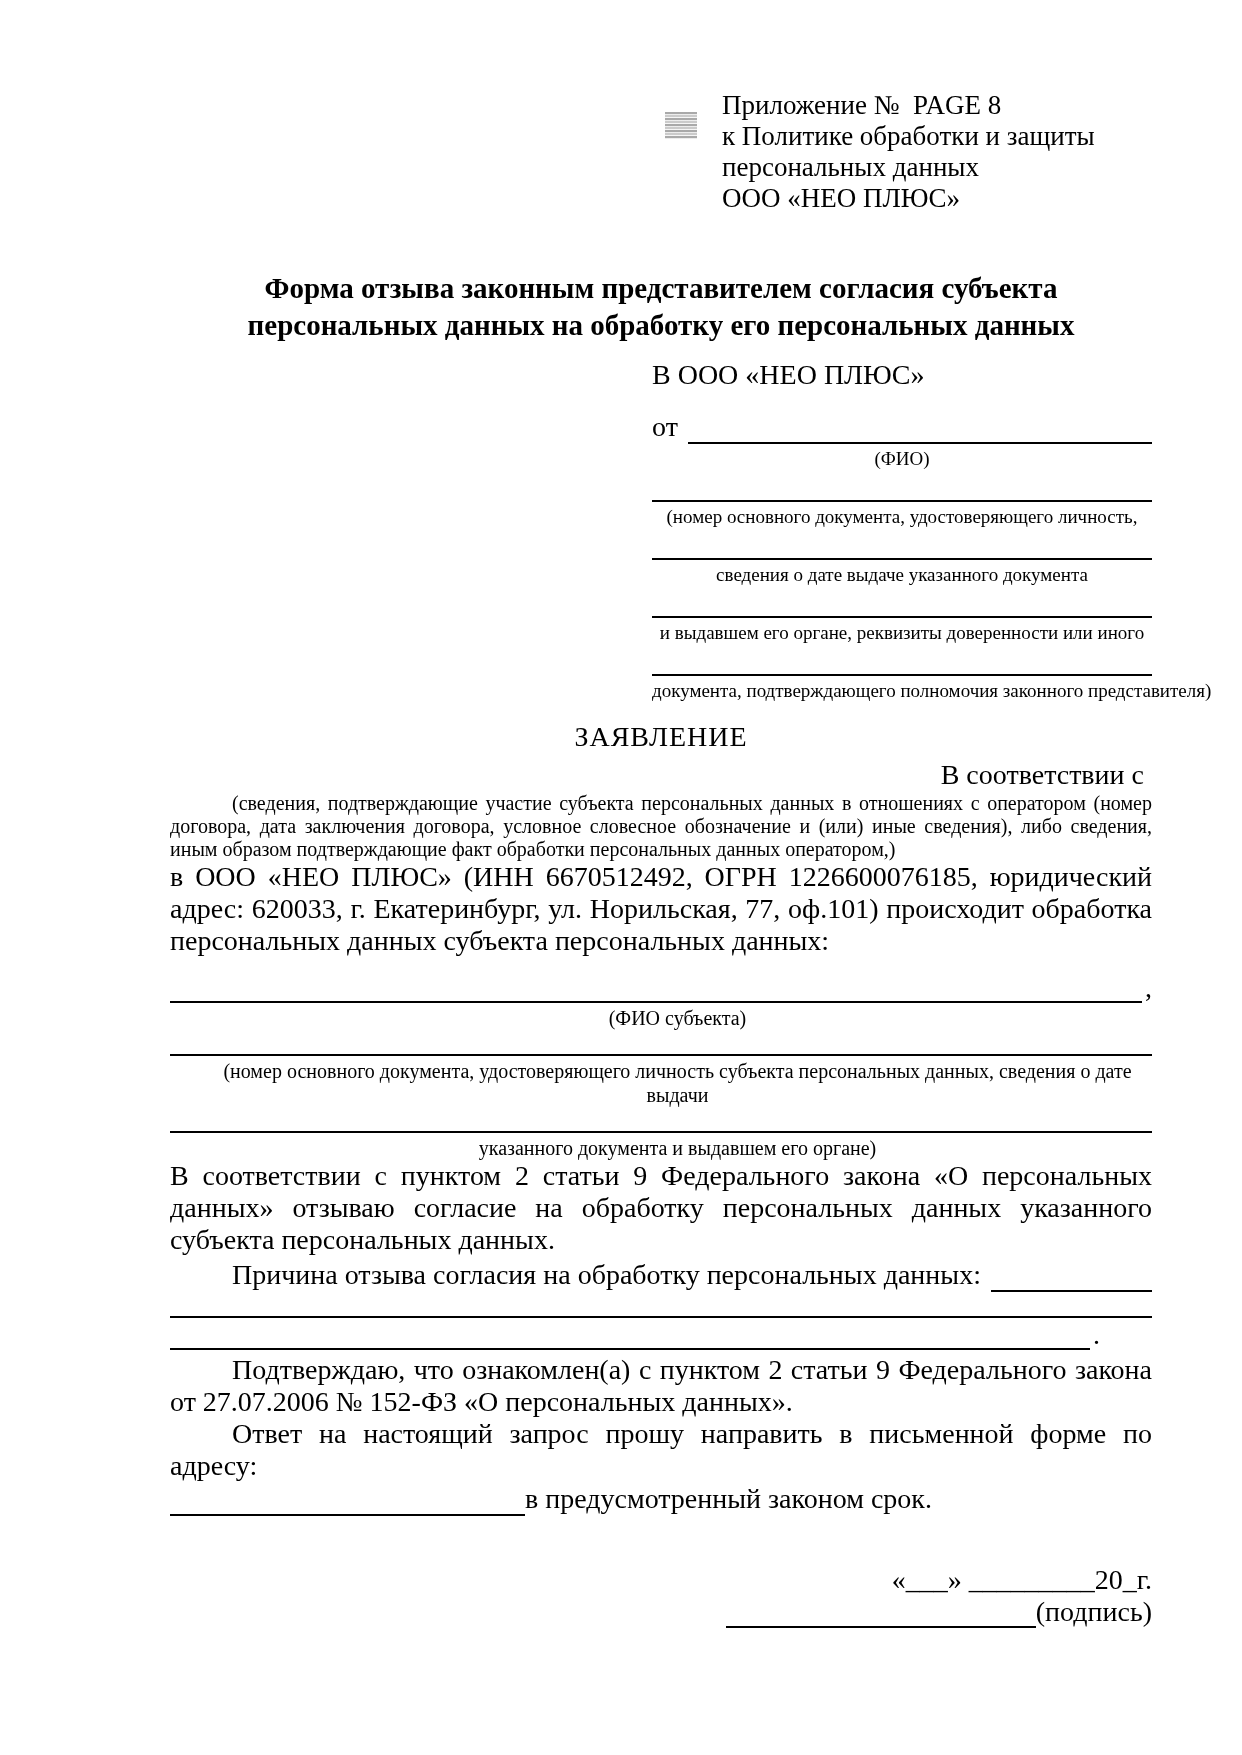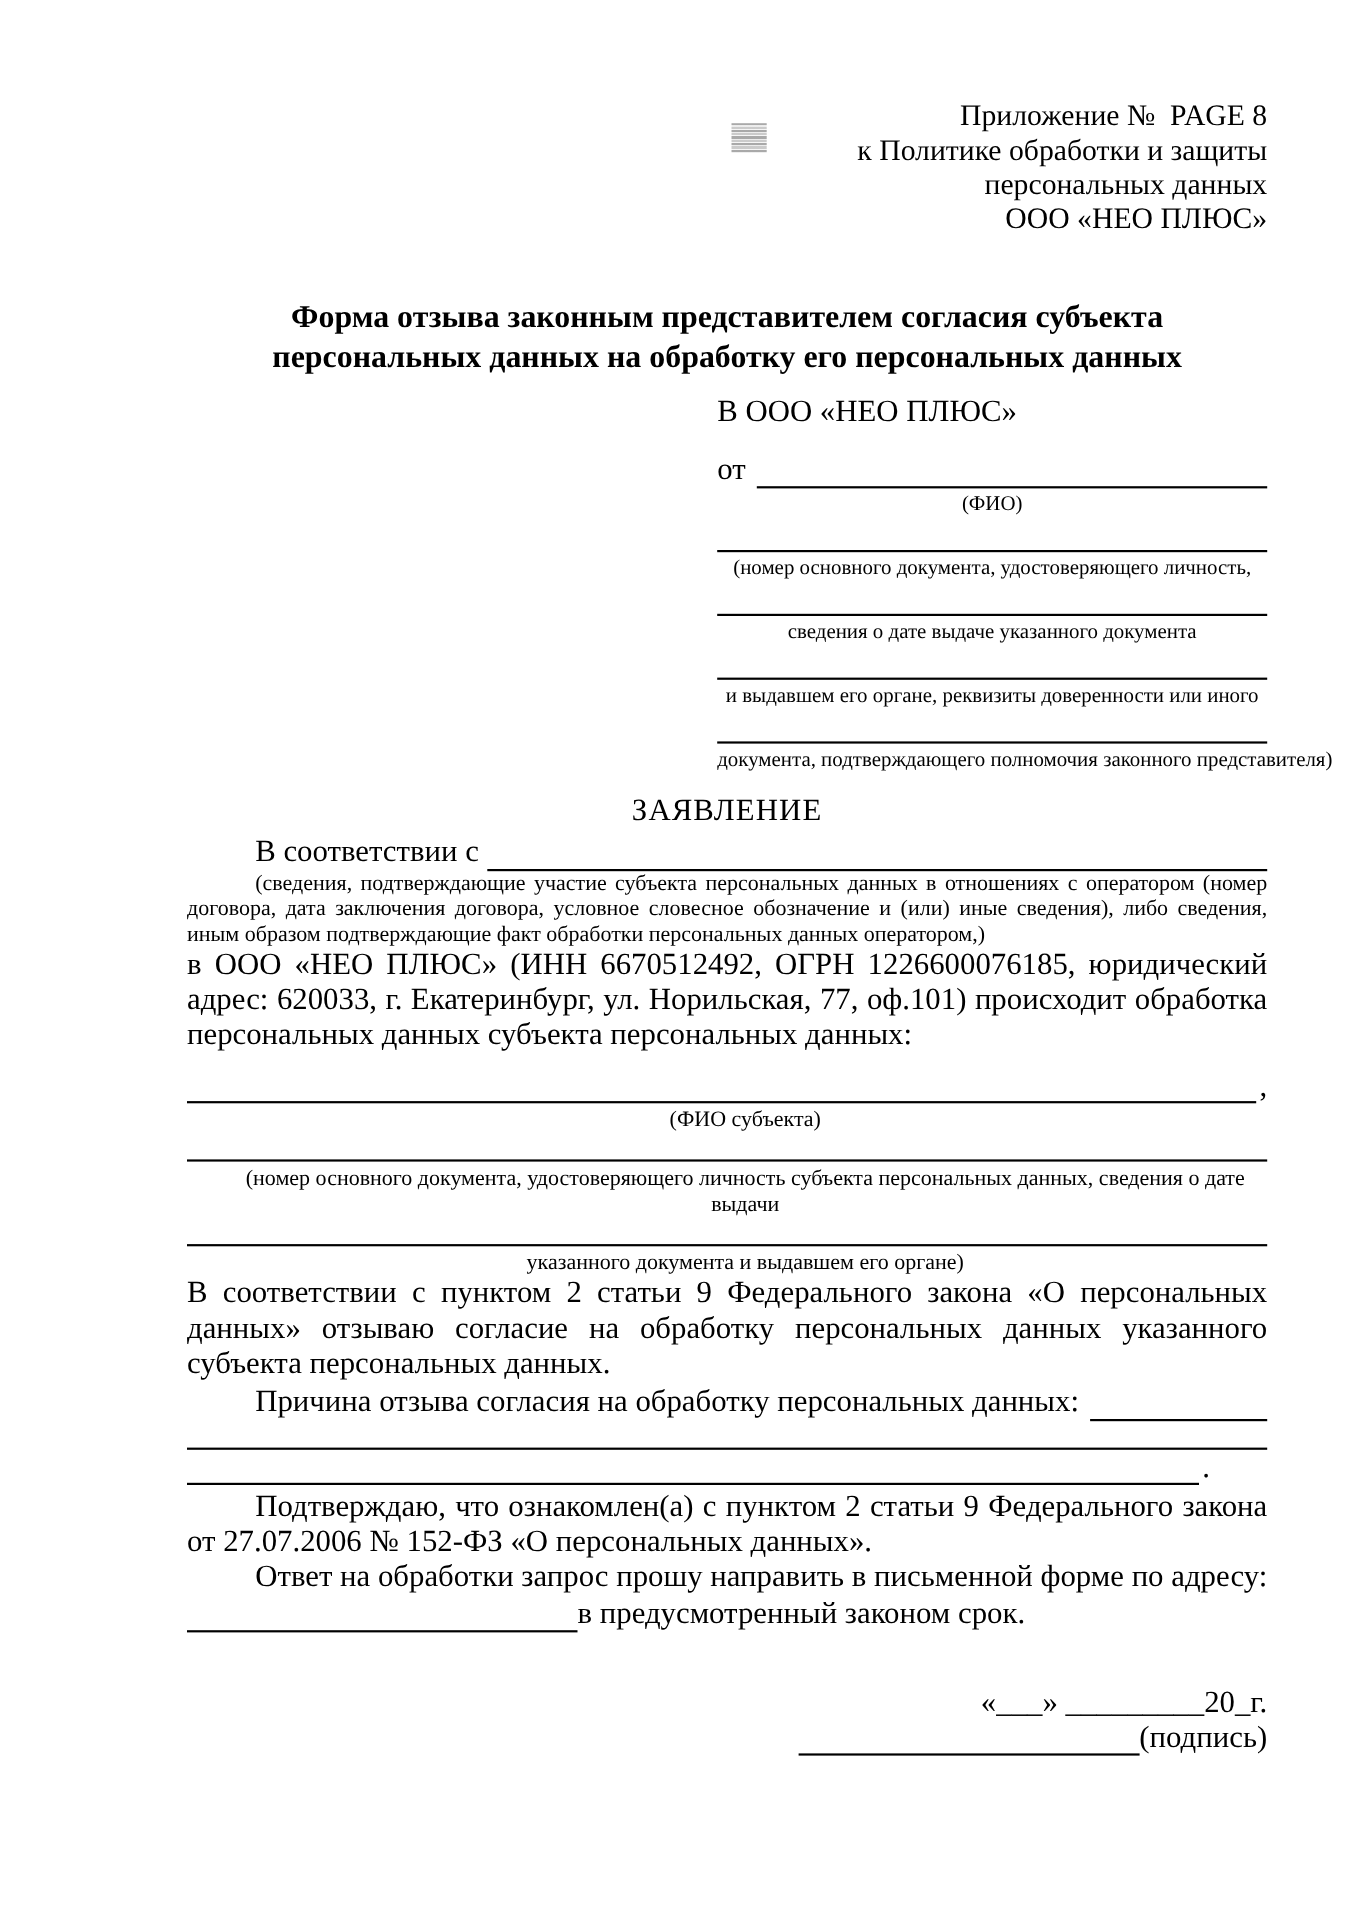--- a/index.html
+++ b/index.html
@@ -17,42 +17,42 @@
   }
   .artifact {
     position:absolute; left:665px; top:112px;
     width:32px; height:27px;
     background:repeating-linear-gradient(to bottom,#9a9a9a 0 2px,#e9e9e9 2px 3px,#c2c2c2 3px 5px,#f4f4f4 5px 6px);
     opacity:.85;
   }
   .hdr {
     margin-left:auto; width:430px;
     font-size:27px; line-height:31px;
-    text-align:right;
+    text-align:left;
   }
   .title {
     margin-top:56px;
     text-align:center;
     font-weight:bold;
     font-size:29px; line-height:37px;
   }
   .addr { margin-left:482px; margin-top:14px; }
   .addr .to { line-height:34px; }
   .row { display:flex; align-items:flex-end; }
   .rule-grow { flex:1 1 auto; border-bottom:2.5px solid #000; }
   .from-row { margin-top:18px; height:34px; }
   .from-row .lbl { padding-right:10px; line-height:34px; }
   .cap {
     font-size:19px; line-height:23px;
     text-align:center; margin-top:3px;
     white-space:nowrap;
   }
   .a-rule { margin-top:30px; border-bottom:2.5px solid #000; height:0; }
   .heading { margin-top:18px; text-align:center; line-height:34px; letter-spacing:1px; }
-  .lead-row { margin-top:4px; height:34px; }
+  .lead-row { margin-top:4px; height:34px;flex-direction:column; }
   .lead-row .lbl { padding-left:62px; padding-right:8px; line-height:34px; white-space:nowrap; }
   .small-print {
     font-size:20px; line-height:23px;
     text-align:justify; text-indent:62px;
   }
   .para { line-height:32px; text-align:justify; }
   .para.indent { text-indent:62px; }
   .w-rule { border-bottom:2.5px solid #000; height:0; }
   .mt16{margin-top:16px;} .mt24{margin-top:24px;}
   .cap-wide { font-size:20px; line-height:24px; text-align:center; margin-top:3px;margin-left:33px; }
@@ -145,21 +145,21 @@
 
   <div class="w-rule mt24"></div>
 
   <div class="row dot-row">
     <span class="rule-grow"></span>
     <span class="tail-char">.</span>
   </div>
 
   <div class="para indent" style="margin-top:4px;">Подтверждаю, что ознакомлен(а) с пунктом 2 статьи 9 Федерального закона от 27.07.2006 № 152-ФЗ «О персональных данных».</div>
 
-  <div class="para indent">Ответ на обработки запрос прошу направить в письменной форме по адресу:</div>
+  <div class="para indent">Ответ на настоящий запрос прошу направить в письменной форме по адресу:</div>
   <div class="row resp-tail-row">
     <span class="blank"></span>
     <span class="txt">в предусмотренный законом срок.</span>
   </div>
 
   <div class="footer">
     <div class="date-txt">«___» _________20_г.</div>
     <div class="sig-group">
       <span class="blank"></span>
       <span class="txt">(подпись)</span>

